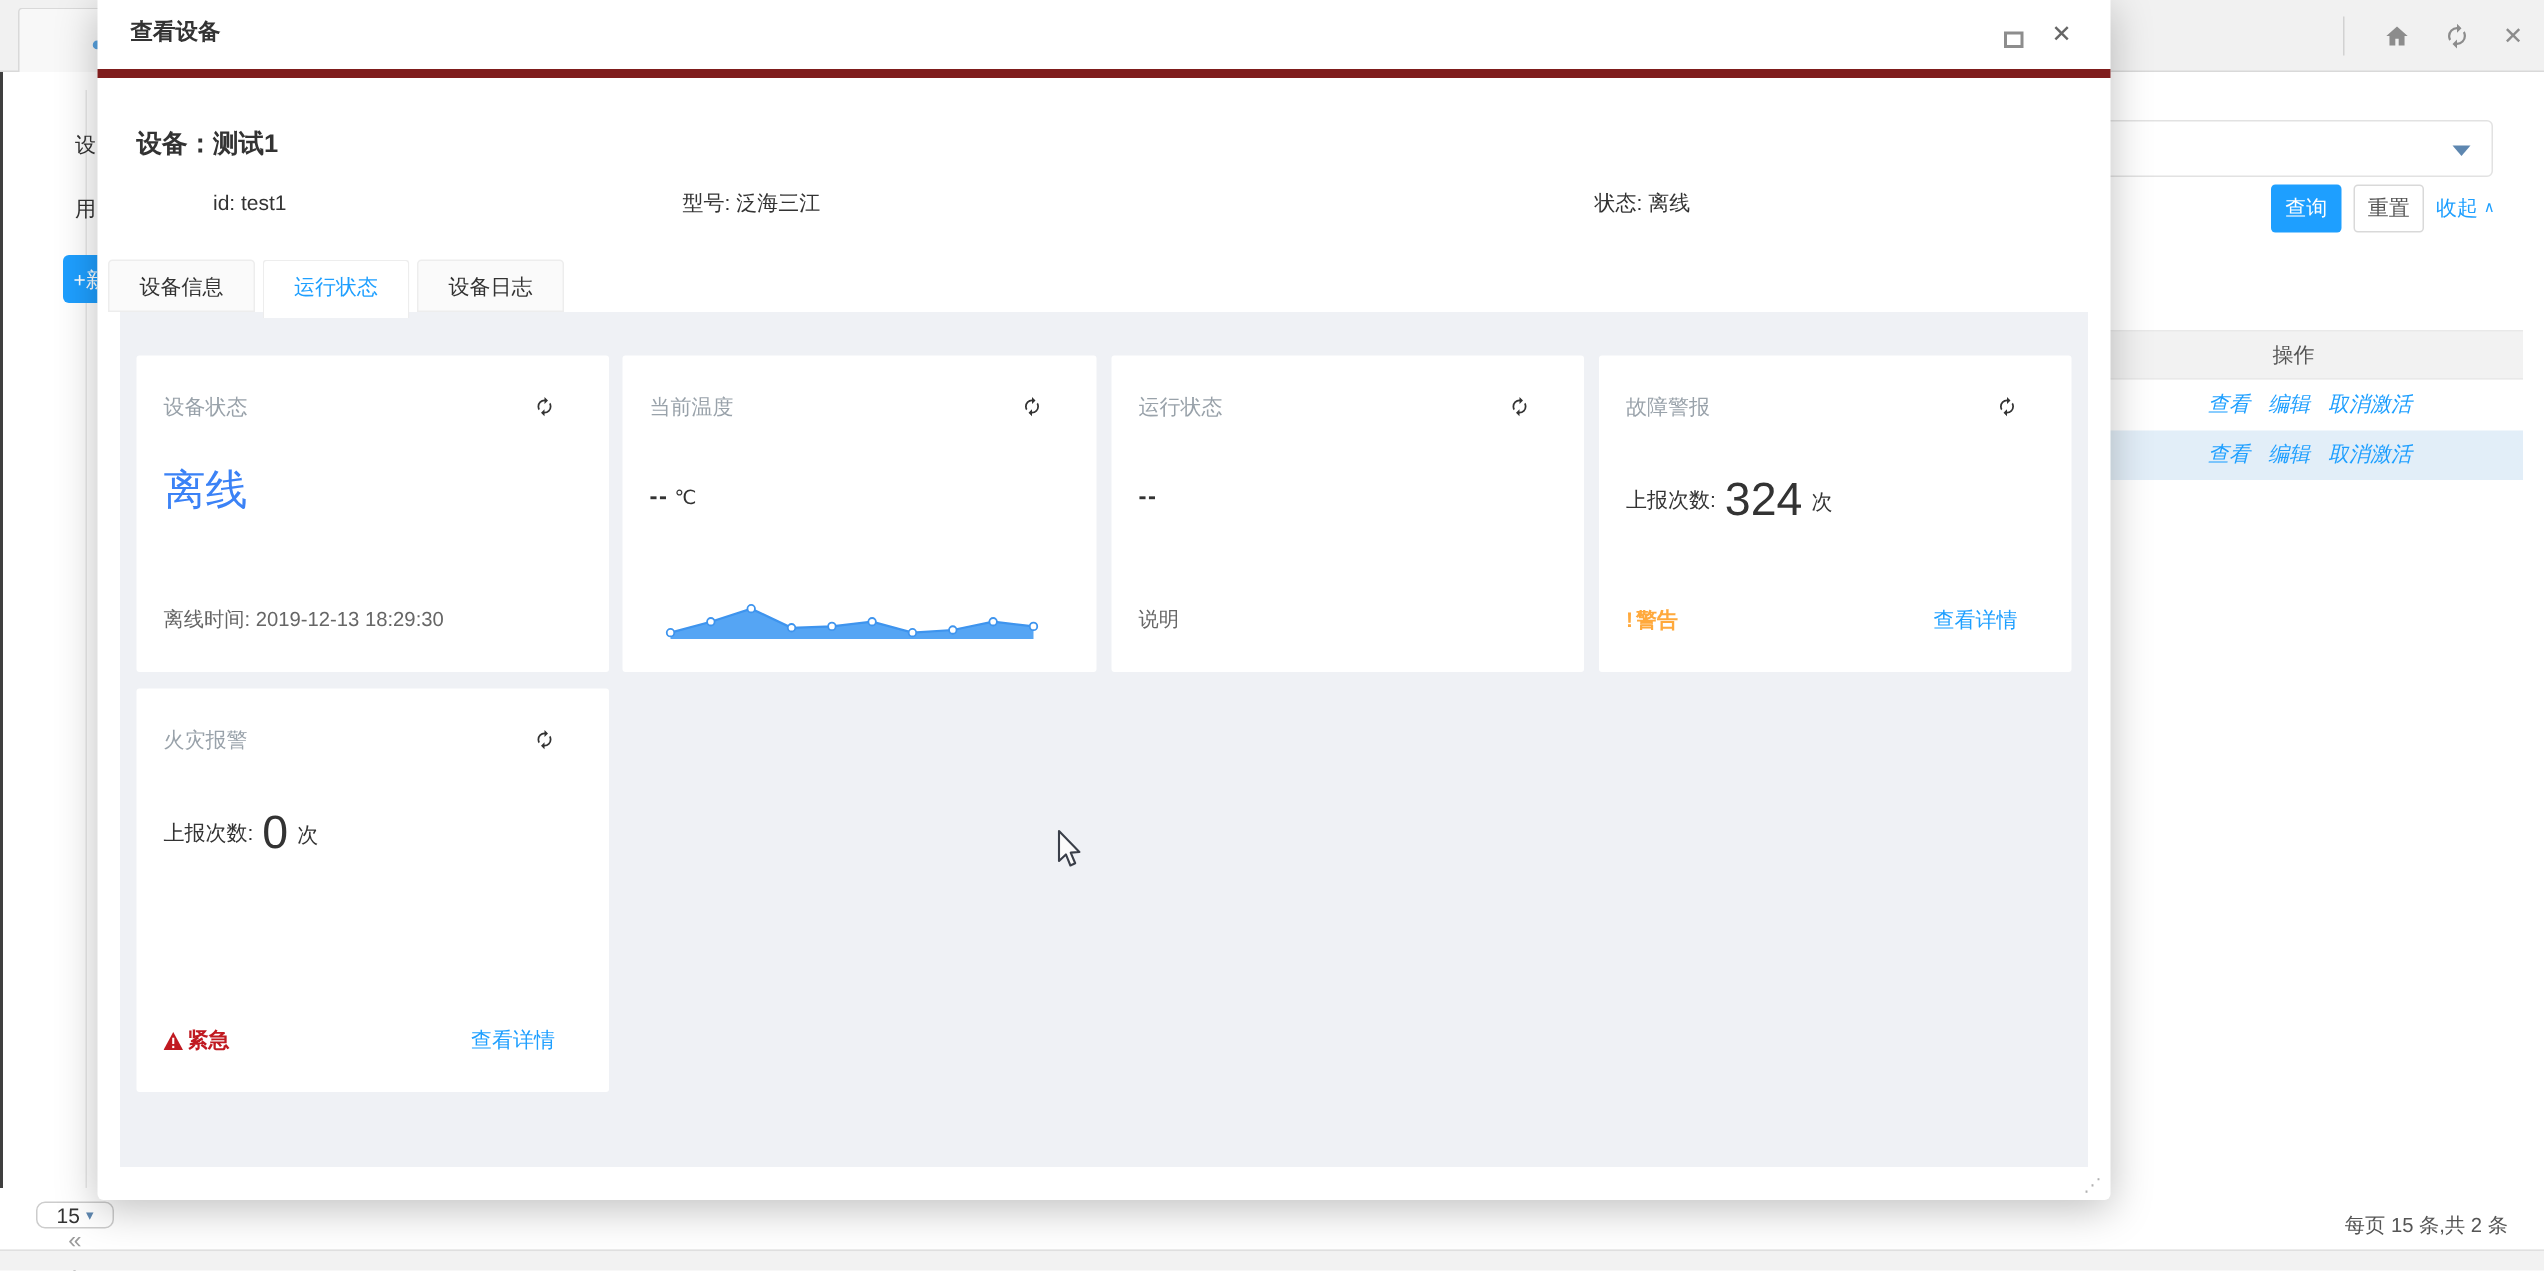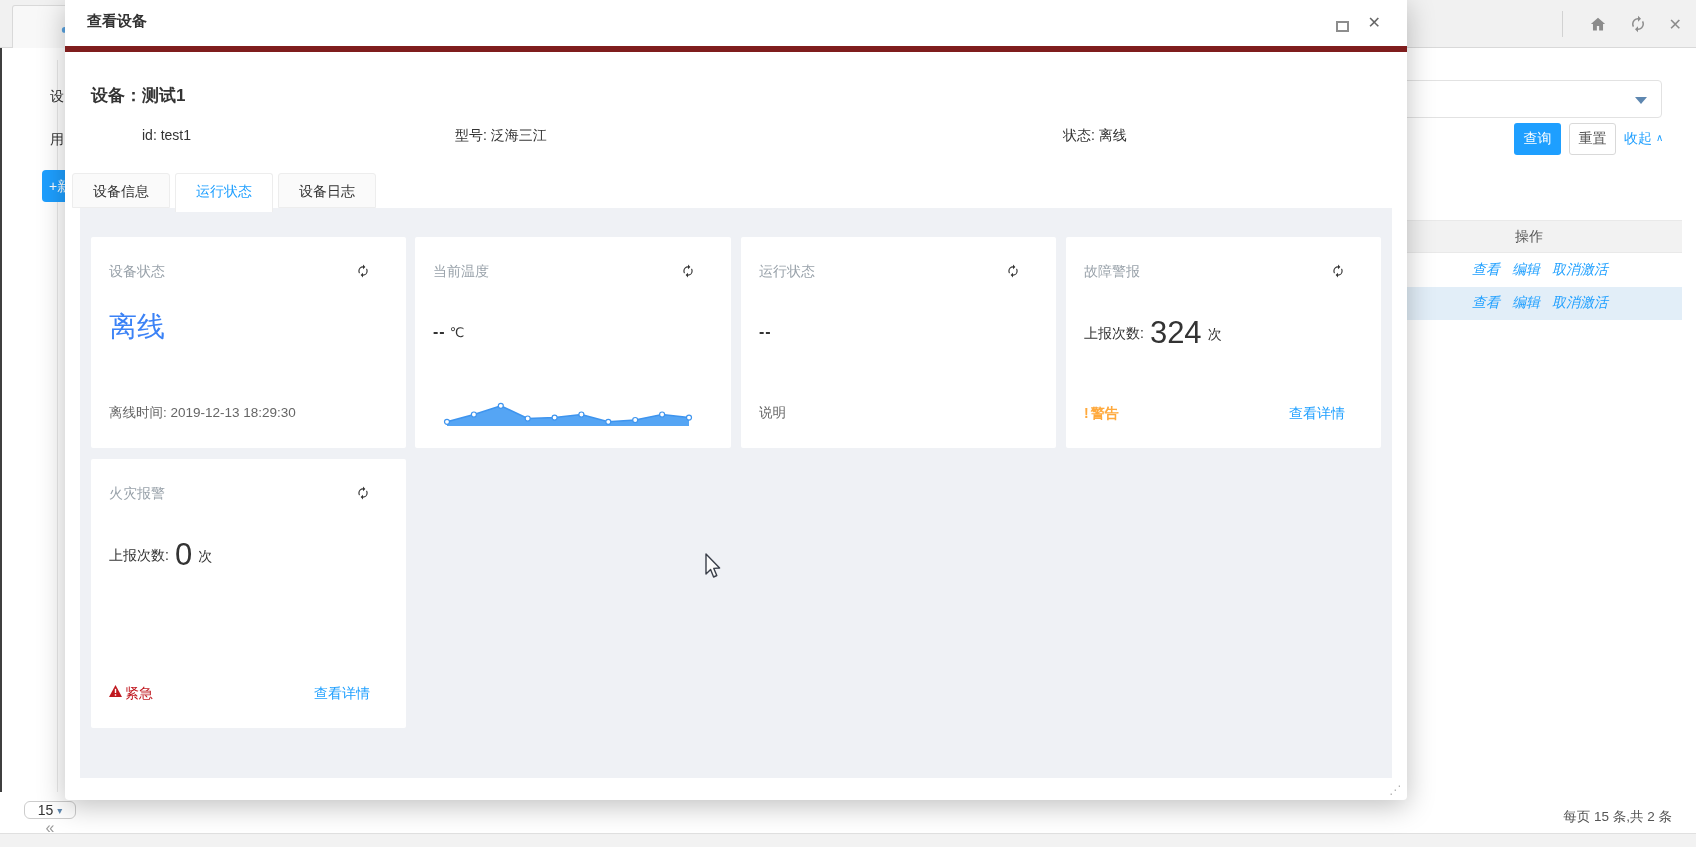--- a/index.html
+++ b/index.html
@@ -93,21 +93,21 @@
   .metric-unit { font-weight:normal; font-size:13px; margin-left:4px; }
   .metric-row { position:absolute; left:18px; top:80px; display:flex; align-items:flex-end; gap:6px; }
   .metric-label { font-size:14px; color:#333; padding-bottom:5px; }
   .metric-value { font-size:31px; color:#333; line-height:1; }
   .metric-suffix { font-size:14px; color:#333; padding-bottom:4px; }
   .card-footer { position:absolute; left:18px; bottom:26px; color:#666; font-size:13.5px; }
   .card-footer-row { position:absolute; left:18px; right:36px; bottom:25px; display:flex;
     justify-content:space-between; align-items:center; font-size:14px; }
   .status-warn { color:#FFA93C; font-weight:bold; }
   .status-warn .mark { margin-right:2px; }
-  .status-danger { color:#C01920; font-weight:normal; display:flex; gap:3px; }
+  .status-danger { color:#C01920; font-weight:bold; display:flex; align-items:center; gap:3px; }
   .link-detail { color:#1E9FFF; text-decoration:none; }
   .spark { position:absolute; left:28px; bottom:21px; }
   .resize-handle { position:absolute; right:6px; bottom:3px; color:#b0b0b0; font-size:12px; }
 
   .cursor { position:absolute; left:700px; top:551px; z-index:99; }
 </style>
 </head>
 <body>
 
 <div class="left-edge"></div>

